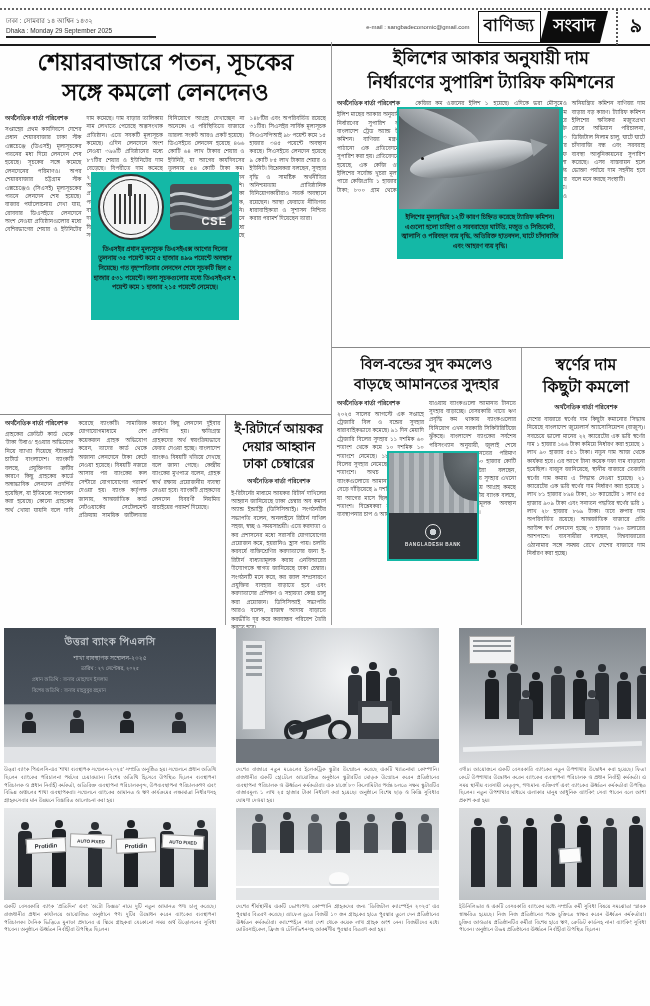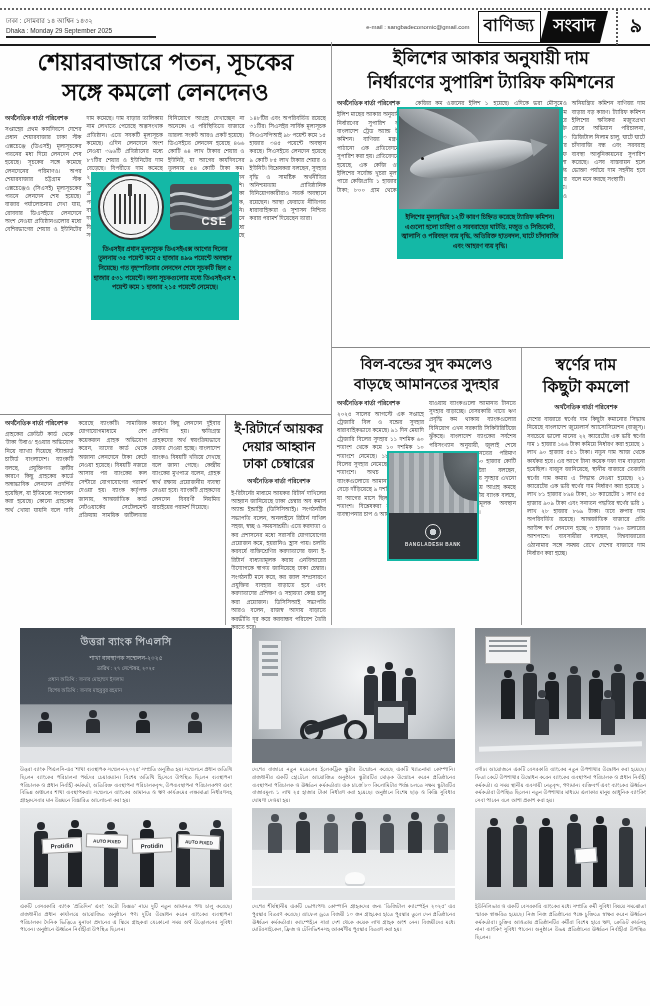--- a/index.html
+++ b/index.html
@@ -76,21 +76,21 @@
   .bbphoto .leaf{position:absolute;right:-6px;top:-4px;width:40px;height:52px;background:radial-gradient(circle at 70% 20%,#6d7478,#4c5357 70%);border-radius:0 0 0 80%;}
   .bbband{position:absolute;left:0;right:0;bottom:0;height:46px;background:#33373c;display:flex;flex-direction:column;align-items:center;justify-content:center;gap:2px;}
   .bbseal{width:14px;height:14px;border:1.5px solid #e8e8e8;border-radius:50%;background:radial-gradient(circle,#cfd3d6 30%,#33373c 31%);}
   .bblabel{color:#e9e9e9;font-size:4.6px;letter-spacing:.6px;font-weight:bold;}
 
   
   .corp{position:absolute;left:0;top:625px;width:650px;height:381px;padding:3px 4px 0;box-sizing:border-box;}
   .corp-head{display:flex;align-items:center;gap:8px;height:22px;margin-bottom:3px;}
   .corp-title{font-size:13px;font-weight:bold;background:#ececec;border:1px solid #cfcfcf;border-radius:2px;padding:1px 12px 3px;box-shadow:1px 1px 0 #bbb;}
   .corp-rule{flex:1;height:1px;background:#b5b5b5;}
-  .prow{display:flex;gap:20px;margin-left:16px;}
+  .prow{display:flex;gap:20px;}
   .pcol1{width:212px;} .pcol2{width:203px;} .pcol3{flex:1;}
   .photo{position:relative;overflow:hidden;width:100%;}
   .caption{font-size:5.2px;line-height:1.5;text-align:justify;color:#333;margin-top:3px;}
   .caprow{margin-bottom:3px;}
 
   .p{position:absolute;width:14px;}
   .p::before{content:"";display:block;width:8px;height:8px;border-radius:50%;background:currentColor;margin:0 auto;}
   .p::after{content:"";display:block;width:100%;height:var(--h,26px);border-radius:4px 4px 0 0;background:currentColor;margin-top:1px;}
 
   .ph1{height:135px;background:linear-gradient(180deg,#3f4750 0%,#4a525c 56%,#9aa0a6 57%,#b7bcc1 80%,#d4d7da 100%);}

